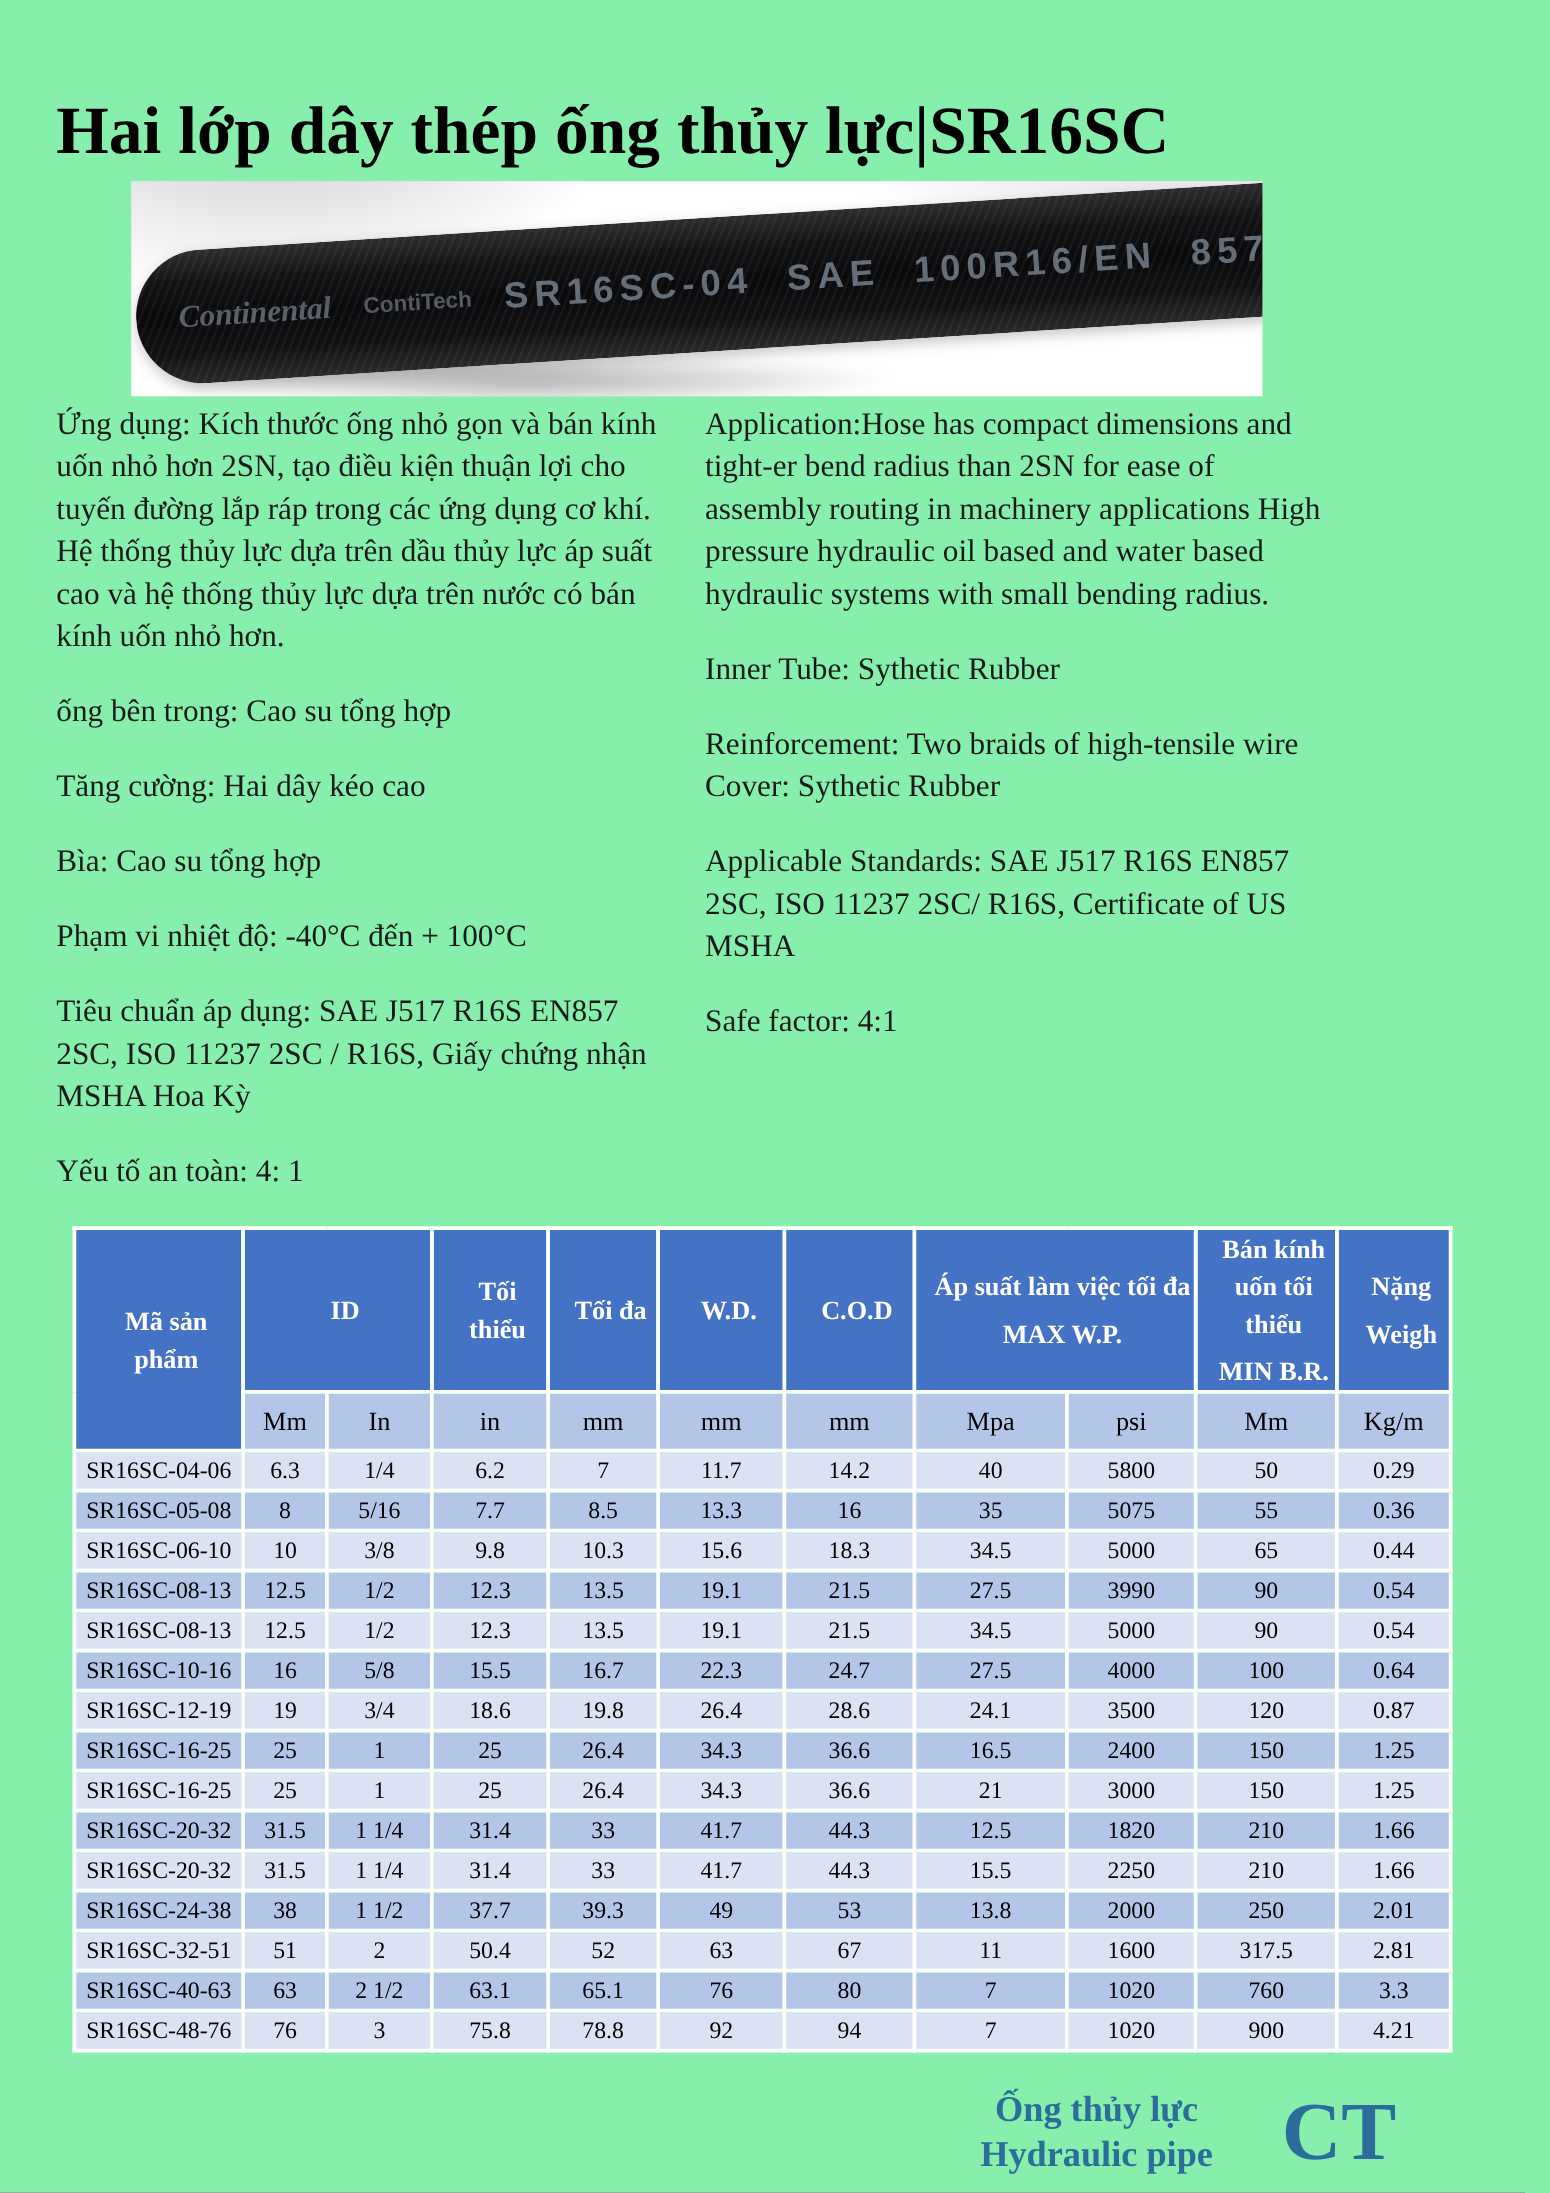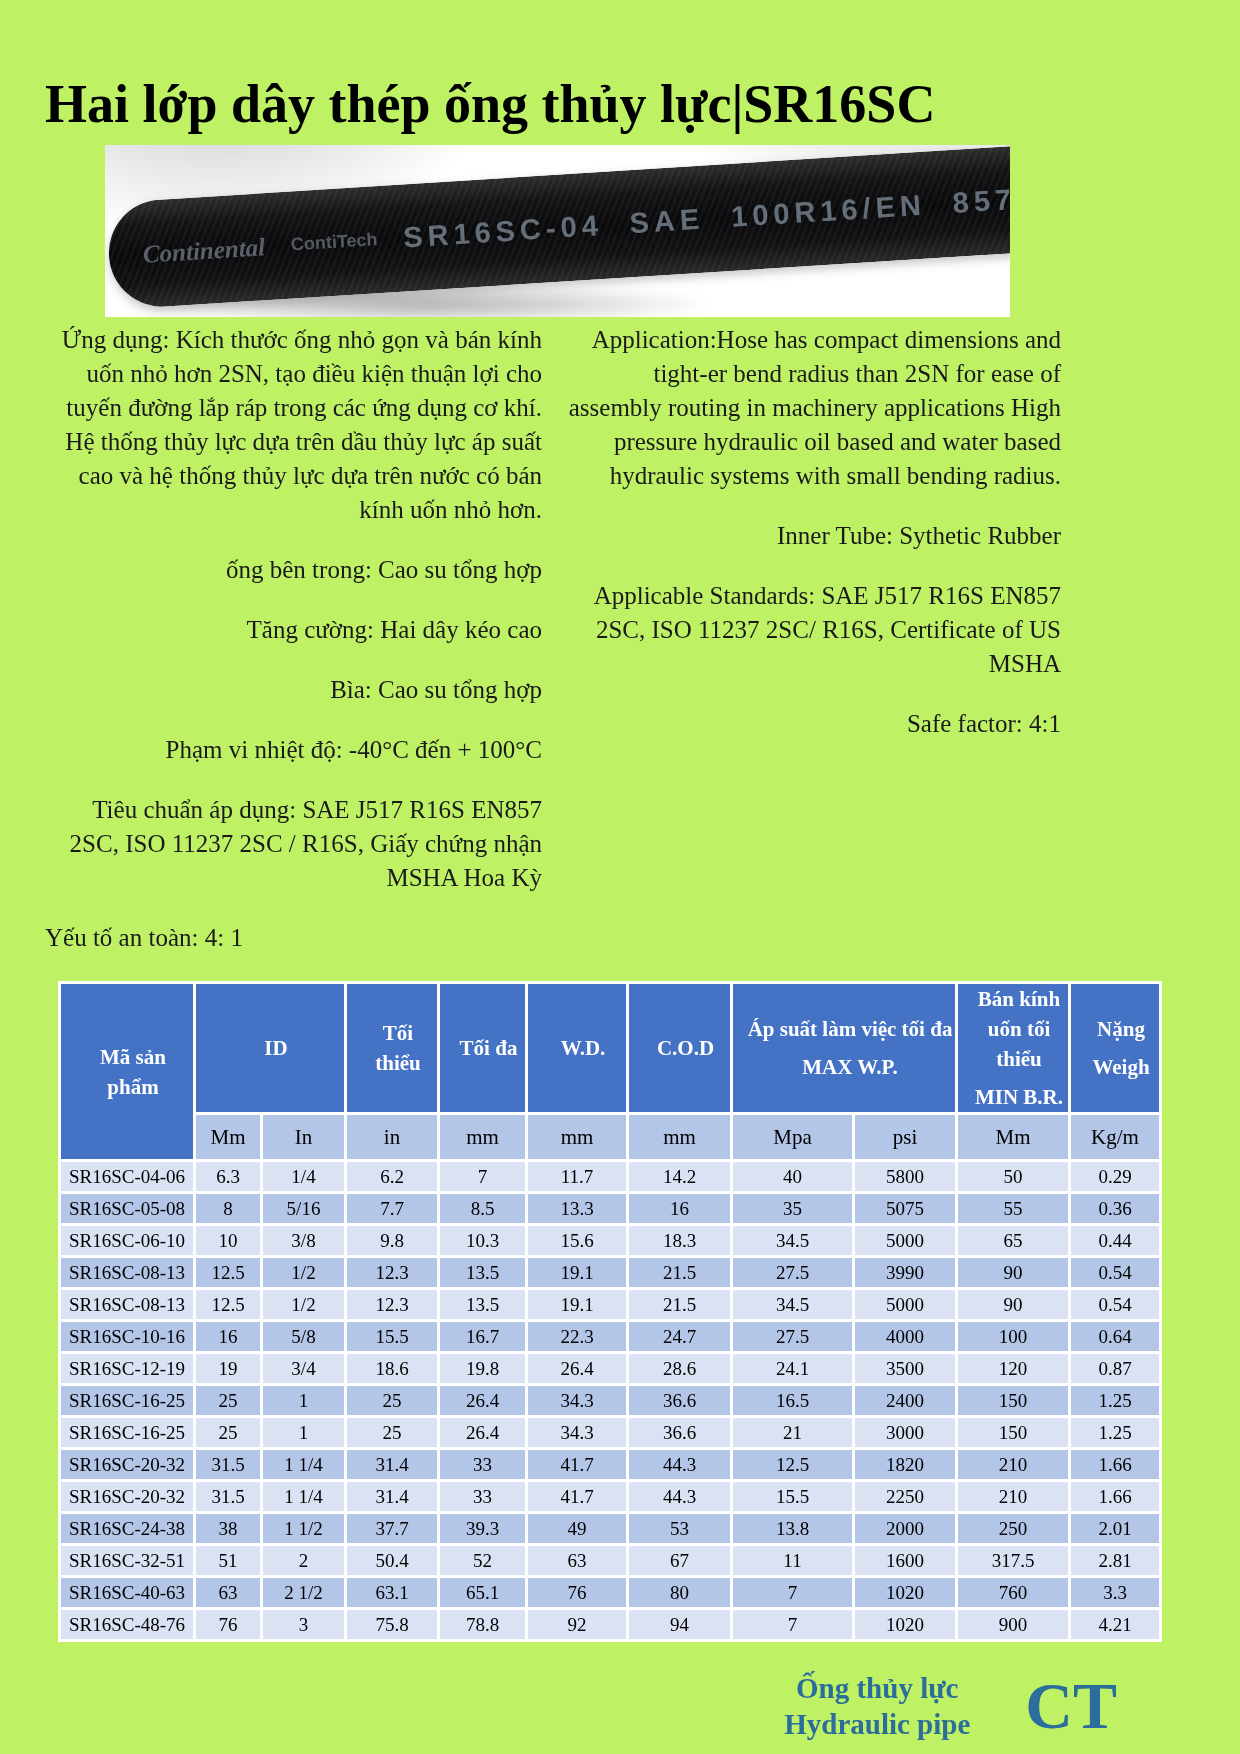--- a/index.html
+++ b/index.html
@@ -1,18 +1,18 @@
 <!DOCTYPE html>
 <html><head>
 <meta charset="utf-8">
 <style>
   html,body { margin:0; padding:0; background:#888; }
   .page {
     position:relative; width:1240px; height:1754px; margin:0 auto;
-    background:#bef264; overflow:hidden;
+    background:#86efac; overflow:hidden;
     font-family:"Liberation Serif", serif; color:#1a1a1a;
     box-sizing:border-box; padding:72px 45px 0 45px;
   }
   h1.title {
     margin:0; font-size:54px; line-height:65px; font-weight:bold; color:#000;
     font-family:"Liberation Serif", serif; white-space:nowrap;
   }
   
   .hose { position:relative; margin:8px 0 0 60px; width:905px; height:172px; overflow:hidden; background:#fff; }
   .shade-tl { position:absolute; left:-50px; top:-70px; width:460px; height:170px;
@@ -32,21 +32,21 @@
     box-shadow:0 4px 10px rgba(40,40,45,0.25);
   }
   .hose-brand { font-family:"Liberation Serif", serif; font-style:italic; font-weight:bold;
     font-size:25px; color:rgba(152,164,178,0.55); white-space:nowrap; }
   .hose-brand-sub { font-family:"Liberation Sans", sans-serif; font-weight:bold;
     font-size:18px; color:rgba(150,165,180,0.50); white-space:nowrap; }
   .hose-marking { font-family:"Liberation Sans", sans-serif; font-weight:bold;
     font-size:29px; letter-spacing:5px; word-spacing:14px;
     color:rgba(158,175,192,0.60); white-space:nowrap; }
   
-  .cols { display:flex; gap:22px; margin-top:6px; width:1030px;text-align:right; }
+  .cols { display:flex; gap:22px; margin-top:6px; width:1030px; }
   .col { width:497px; }
   .col p { margin:0 0 26px 0; font-size:25px; line-height:34px; white-space:pre-line; }
   .col p:first-child { margin-top:0; }
   p.safety { margin:0 0 0 0; font-size:25px; line-height:34px; }
   
   table.spec { border-collapse:collapse; table-layout:fixed; width:1101px;
     margin:26px 0 0 13px; font-family:"Liberation Serif", serif; }
   table.spec th, table.spec td { border:3px solid #ffffff; text-align:center; vertical-align:middle; padding:0; overflow:hidden; }
   tr.main-header th { background:#4472C4; color:#ffffff; font-weight:bold; font-size:21px; height:99px; line-height:30px;padding-left:12px; }
   tr.main-header th .sub { margin-top:8px; }
@@ -87,20 +87,22 @@
         <p>Ứng dụng: Kích thước ống nhỏ gọn và bán kính uốn nhỏ hơn 2SN, tạo điều kiện thuận lợi cho tuyến đường lắp ráp trong các ứng dụng cơ khí. Hệ thống thủy lực dựa trên dầu thủy lực áp suất cao và hệ thống thủy lực dựa trên nước có bán kính uốn nhỏ hơn.</p>
         <p>ống bên trong: Cao su tổng hợp</p>
         <p>Tăng cường: Hai dây kéo cao</p>
         <p>Bìa: Cao su tổng hợp</p>
         <p>Phạm vi nhiệt độ: -40°C đến + 100°C</p>
         <p>Tiêu chuẩn áp dụng: SAE J517 R16S EN857 2SC, ISO 11237 2SC / R16S, Giấy chứng nhận MSHA Hoa Kỳ</p>
       </div>
     <div class="col">
         <p>Application:Hose has compact dimensions and tight-er bend radius than 2SN for ease of assembly routing in machinery applications High pressure hydraulic oil based and water based hydraulic systems with small bending radius.</p>
         <p>Inner Tube: Sythetic Rubber</p>
+        <p>Reinforcement: Two braids of high-tensile wire
+Cover: Sythetic Rubber</p>
         <p>Applicable Standards: SAE J517 R16S EN857 2SC, ISO 11237 2SC/ R16S, Certificate of US MSHA</p>
         <p>Safe factor: 4:1</p>
       </div>
   </div>
 
   <p class="safety">Yếu tố an toàn: 4: 1</p>
 
   <table class="spec">
     <colgroup>
       <col style="width:135px">

